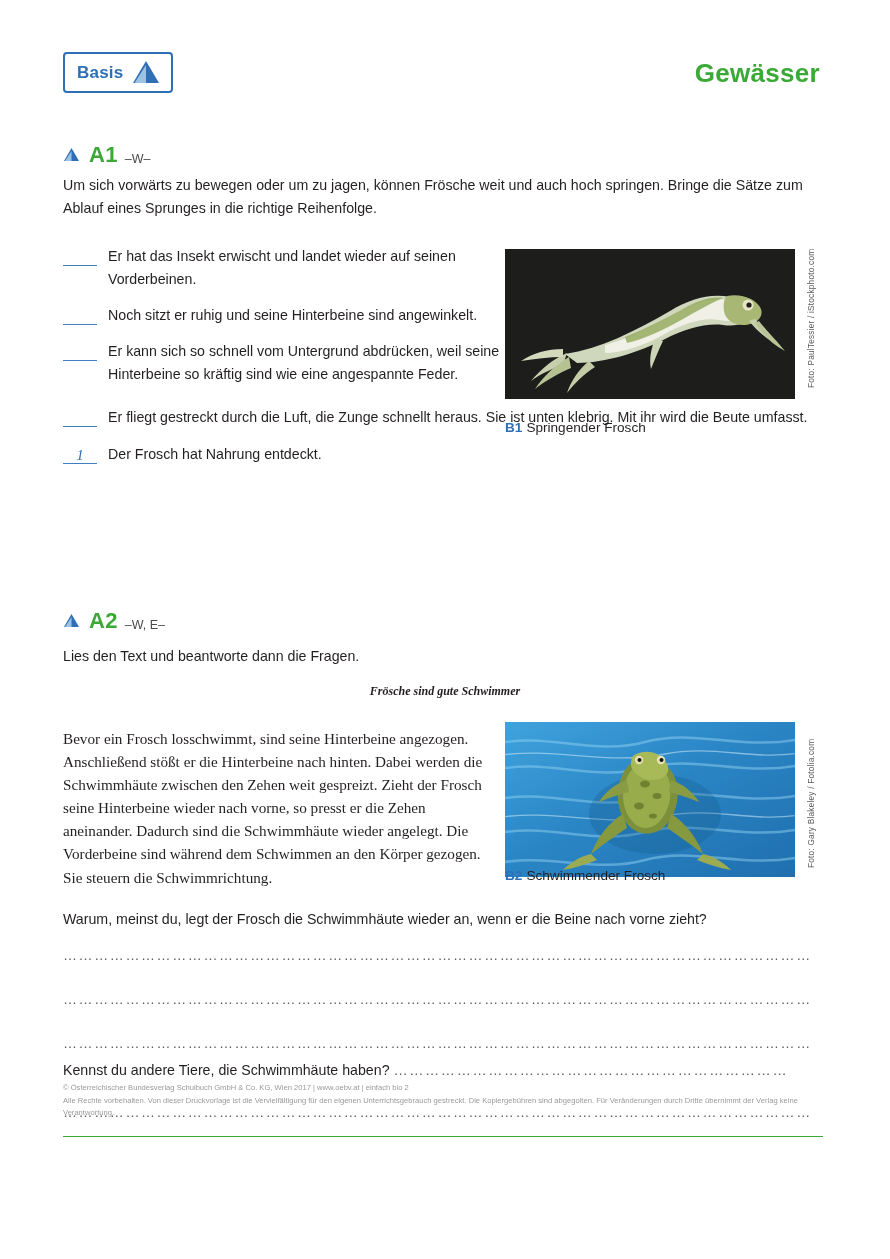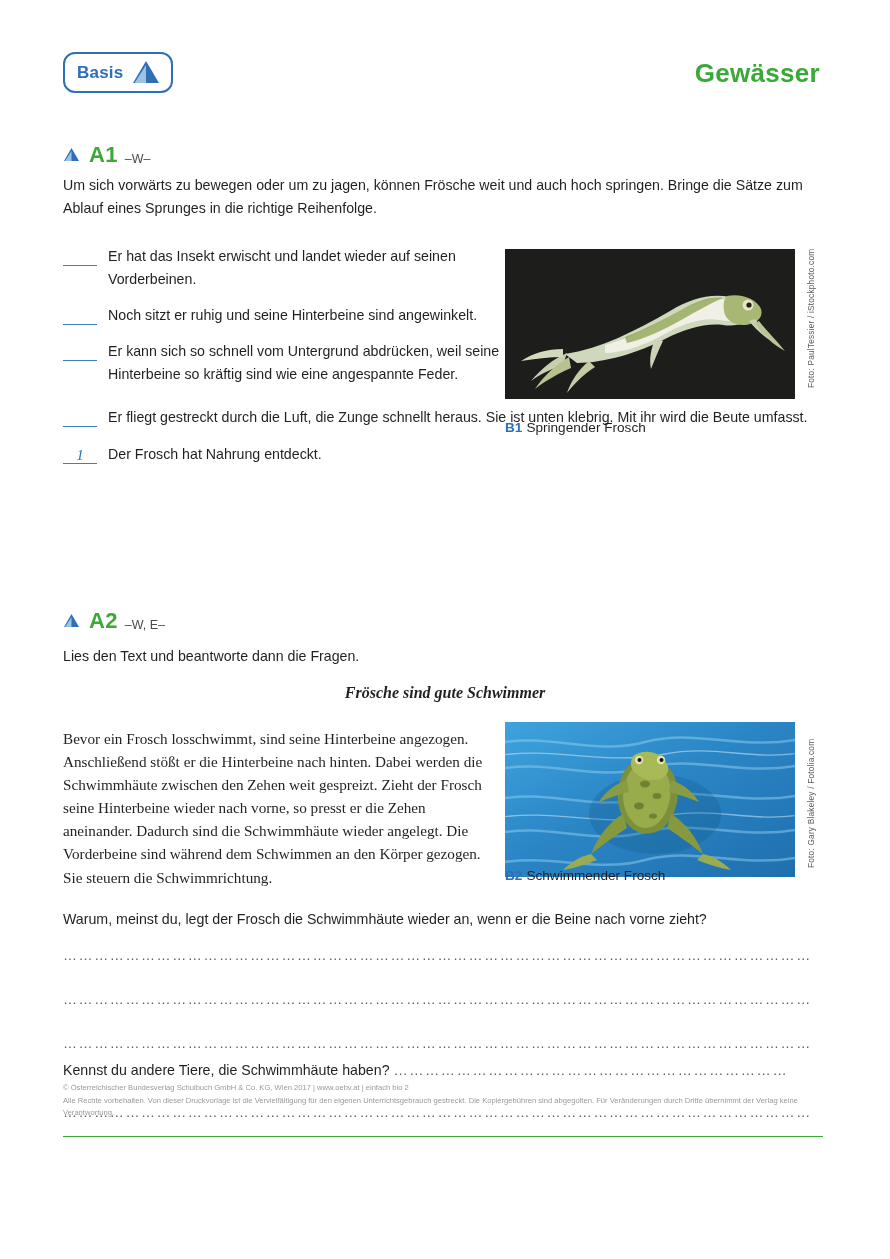--- a/index.html
+++ b/index.html
@@ -19,21 +19,21 @@
     overflow: hidden;
   }
   
   .basis-badge {
     position: absolute;
     left: 63px;
     top: 52px;
     width: 110px;
     height: 41px;
     border: 2px solid #2f6fb5;
-    border-radius: 12px;
+    border-radius: 4px;
     background: #ffffff;
     display: flex;
     align-items: center;
     padding-left: 12px;
     box-sizing: border-box;
   }
   .basis-badge .label {
     color: #2f6fb5;
     font-size: 17px;
     font-weight: bold;
@@ -146,21 +146,21 @@
     font-weight: bold;
     margin-right: 4px;
   }
 
   
   .sub-title {
     position: absolute;
     font-family: "Liberation Serif", serif;
     font-style: italic;
     font-weight: bold;
-    font-size: 16px;
+    font-size: 12px;
     color: #231f20;
     left: 0;
     width: 890px;
     text-align: center;
   }
   .body-serif {
     position: absolute;
     font-family: "Liberation Serif", serif;
     font-size: 15.2px;
     line-height: 1.52;

